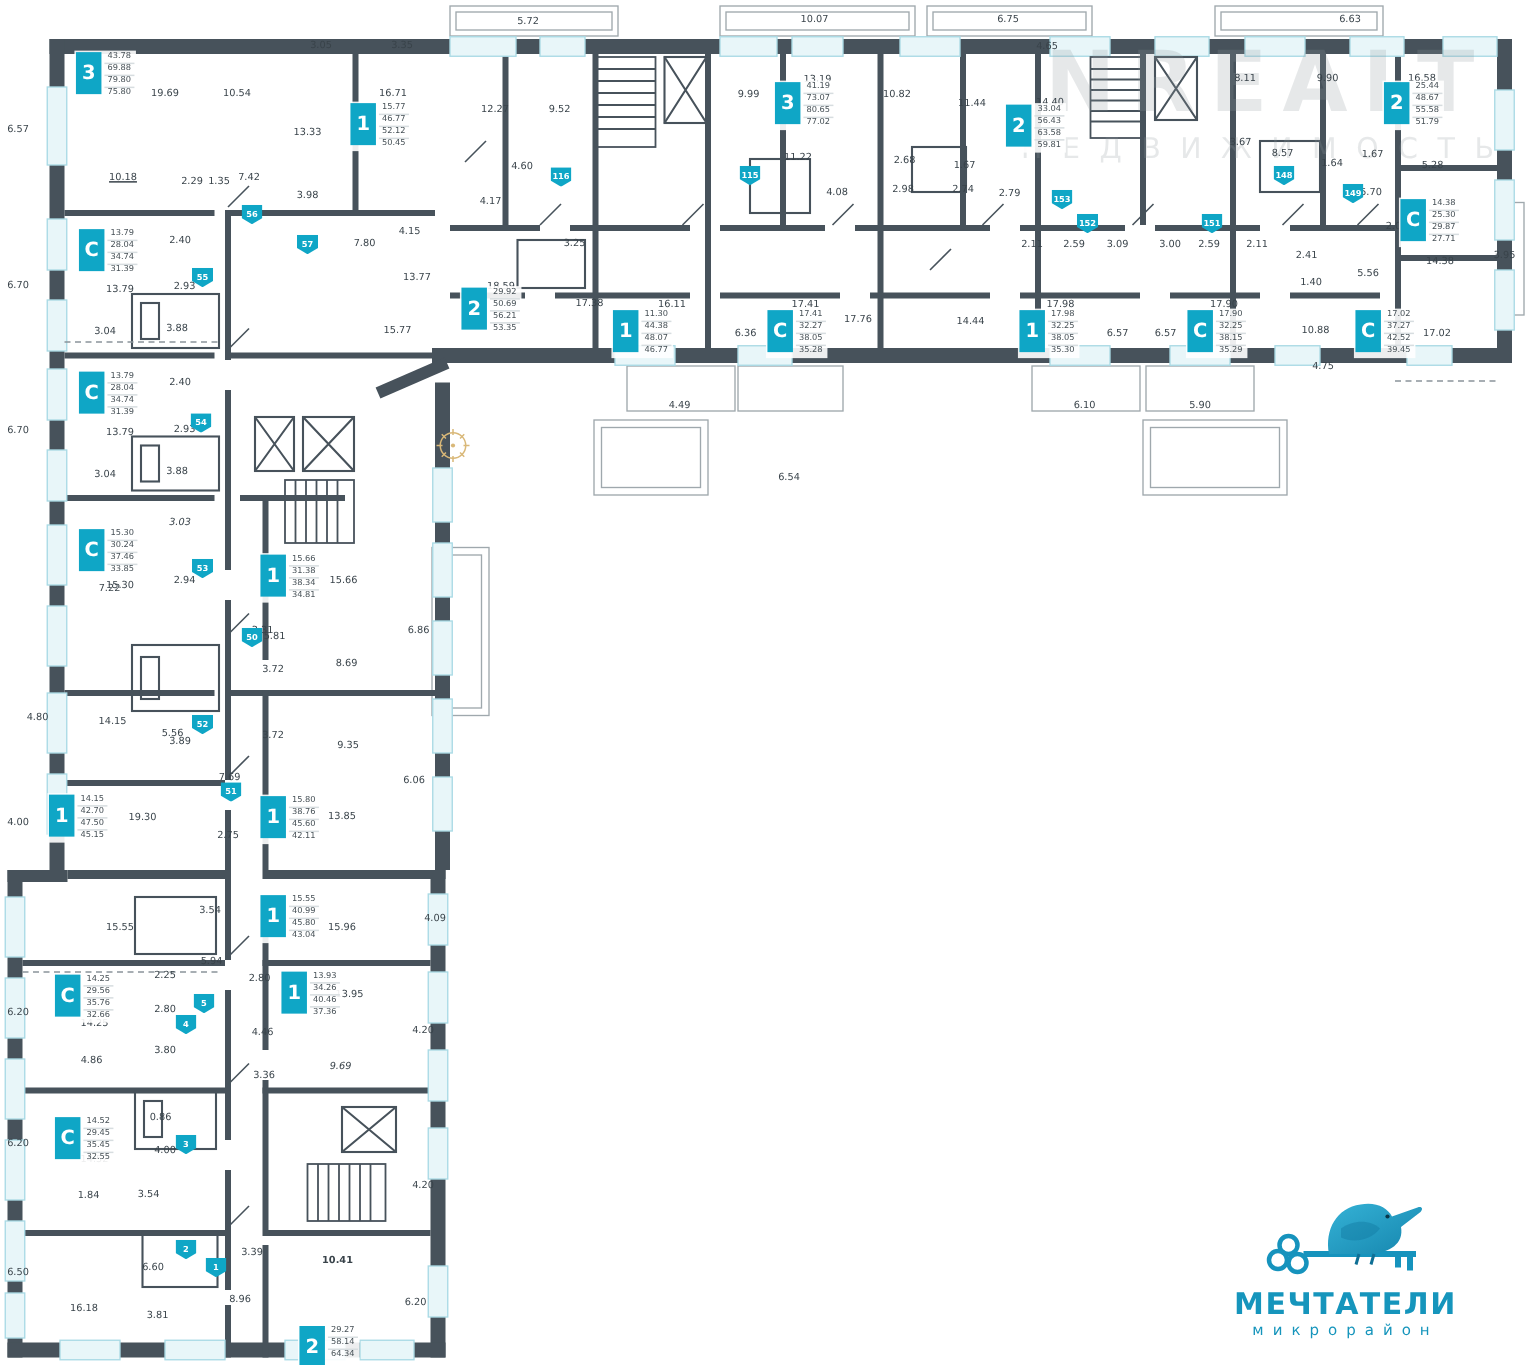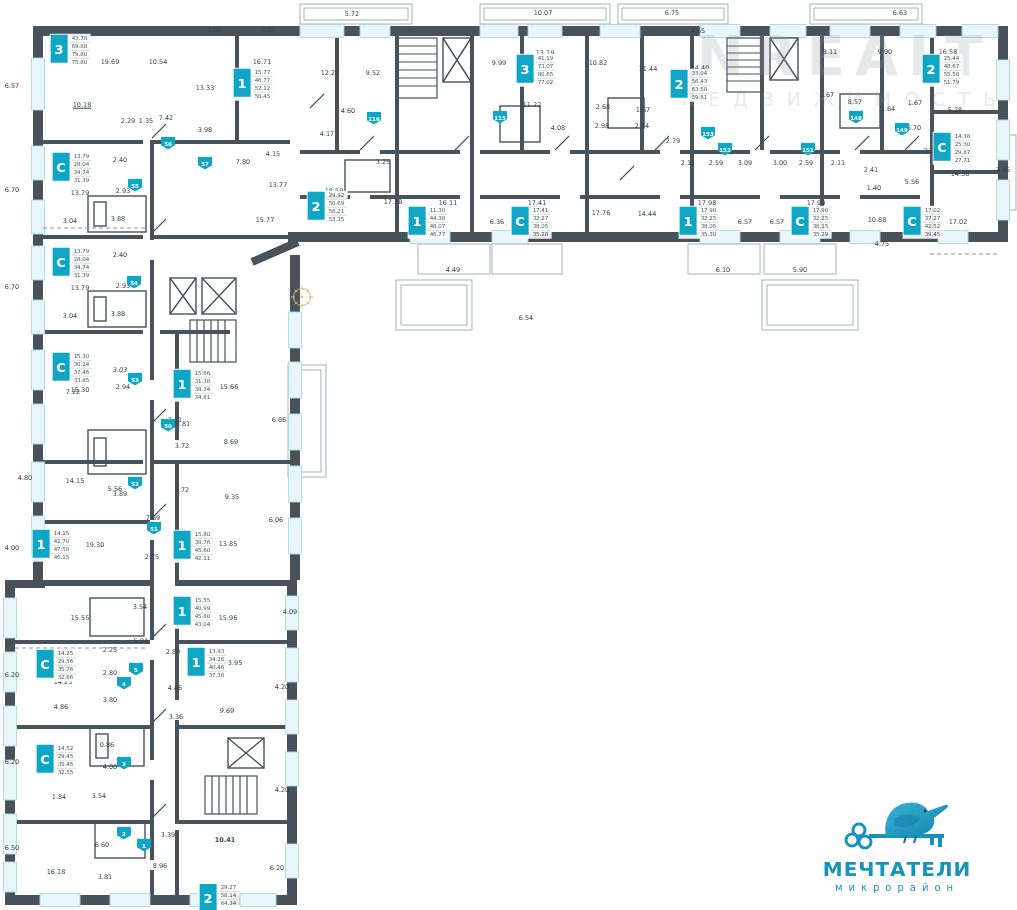--- a/index.html
+++ b/index.html
@@ -262,21 +262,21 @@
 
   <div id="labels">
       <span class="dim" style="left: 352px; top: 14px;">5.72</span>
       <span class="dim" style="left: 543px; top: 13px;">10.07</span>
       <span class="dim" style="left: 672px; top: 13px;">6.75</span>
       <span class="dim" style="left: 900px; top: 13px;">6.63</span>
       <span class="dim" style="left: 698px; top: 31px;">4.65</span>
       <span class="dim" style="left: 110px; top: 62px;">19.69</span>
       <span class="dim" style="left: 158px; top: 62px;">10.54</span>
       <span class="dim" style="left: 205px; top: 88px;">13.33</span>
-      <span class="dim" style="left: 82px; top: 105px; text-decoration: underline;">10.18</span>
+      <span class="dim" style="left: 82px; top: 118px; text-decoration: underline;">10.18</span>
       <span class="dim" style="left: 128px; top: 121px;">2.29</span>
       <span class="dim" style="left: 146px; top: 121px;">1.35</span>
       <span class="dim" style="left: 166px; top: 118px;">7.42</span>
       <span class="dim" style="left: 205px; top: 130px;">3.98</span>
       <span class="dim" style="left: 214px; top: 30px;">3.05</span>
       <span class="dim" style="left: 268px; top: 30px;">3.35</span>
       <span class="dim" style="left: 262px; top: 62px;">16.71</span>
       <span class="dim" style="left: 12px; top: 86px;">6.57</span>
       <span class="dim" style="left: 12px; top: 190px;">6.70</span>
       <span class="dim" style="left: 12px; top: 287px;">6.70</span>
@@ -289,21 +289,21 @@
       <span class="dim" style="left: 120px; top: 160px;">2.40</span>
       <span class="dim" style="left: 80px; top: 193px;">13.79</span>
       <span class="dim" style="left: 123px; top: 191px;">2.93</span>
       <span class="dim" style="left: 118px; top: 219px;">3.88</span>
       <span class="dim" style="left: 70px; top: 221px;">3.04</span>
       <span class="dim" style="left: 120px; top: 255px;">2.40</span>
       <span class="dim" style="left: 80px; top: 288px;">13.79</span>
       <span class="dim" style="left: 123px; top: 286px;">2.93</span>
       <span class="dim" style="left: 118px; top: 314px;">3.88</span>
       <span class="dim" style="left: 70px; top: 316px;">3.04</span>
-      <span class="dim" style="left: 120px; top: 370px; font-style: italic;">3.03</span>
+      <span class="dim" style="left: 120px; top: 348px; font-style: italic;">3.03</span>
       <span class="dim" style="left: 80px; top: 390px;">15.30</span>
       <span class="dim" style="left: 123px; top: 387px;">2.94</span>
       <span class="dim" style="left: 120px; top: 458px; margin-top: 36px;">3.89</span>
       <span class="dim" style="left: 75px; top: 481px;">14.15</span>
       <span class="dim" style="left: 115px; top: 489px;">5.56</span>
       <span class="dim" style="left: 183px; top: 424px;">5.81</span>
       <span class="dim" style="left: 229px; top: 387px;">15.66</span>
       <span class="dim" style="left: 175px; top: 420px;">3.31</span>
       <span class="dim" style="left: 231px; top: 442px;">8.69</span>
       <span class="dim" style="left: 182px; top: 446px;">3.72</span>
@@ -353,32 +353,32 @@
       <span class="dim" style="left: 278px; top: 185px;">13.77</span>
       <span class="dim" style="left: 383px; top: 162px;">3.25</span>
       <span class="dim" style="left: 334px; top: 191px;">18.59</span>
       <span class="dim" style="left: 265px; top: 220px;">15.77</span>
       <span class="dim" style="left: 393px; top: 202px;">17.38</span>
       <span class="dim" style="left: 448px; top: 203px;">16.11</span>
       <span class="dim" style="left: 537px; top: 203px;">17.41</span>
       <span class="dim" style="left: 497px; top: 222px;">6.36</span>
       <span class="dim" style="left: 453px; top: 270px;">4.49</span>
       <span class="dim" style="left: 526px; top: 270px; margin-top: 48px;">6.54</span>
-      <span class="dim" style="left: 601px; top: 213px;">17.76</span>
+      <span class="dim" style="left: 572px; top: 213px;">17.76</span>
       <span class="dim" style="left: 545px; top: 53px;">13.19</span>
       <span class="dim" style="left: 499px; top: 63px;">9.99</span>
       <span class="dim" style="left: 598px; top: 63px;">10.82</span>
       <span class="dim" style="left: 648px; top: 69px;">11.44</span>
       <span class="dim" style="left: 532px; top: 105px;">11.22</span>
       <span class="dim" style="left: 603px; top: 107px;">2.68</span>
       <span class="dim" style="left: 643px; top: 110px;">1.67</span>
       <span class="dim" style="left: 558px; top: 128px;">4.08</span>
       <span class="dim" style="left: 602px; top: 126px;">2.98</span>
       <span class="dim" style="left: 642px; top: 126px;">2.74</span>
-      <span class="dim" style="left: 673px; top: 141px;">2.79</span>
+      <span class="dim" style="left: 673px; top: 129px;">2.79</span>
       <span class="dim" style="left: 700px; top: 68px;">14.40</span>
       <span class="dim" style="left: 830px; top: 52px;">8.11</span>
       <span class="dim" style="left: 885px; top: 52px;">9.90</span>
       <span class="dim" style="left: 948px; top: 52px;">16.58</span>
       <span class="dim" style="left: 827px; top: 95px; text-align: right;">3.67</span>
       <span class="dim" style="left: 855px; top: 102px;">8.57</span>
       <span class="dim" style="left: 888px; top: 109px;">1.64</span>
       <span class="dim" style="left: 915px; top: 103px;">1.67</span>
       <span class="dim" style="left: 955px; top: 110px;">5.28</span>
       <span class="dim" style="left: 688px; top: 163px;">2.11</span>

